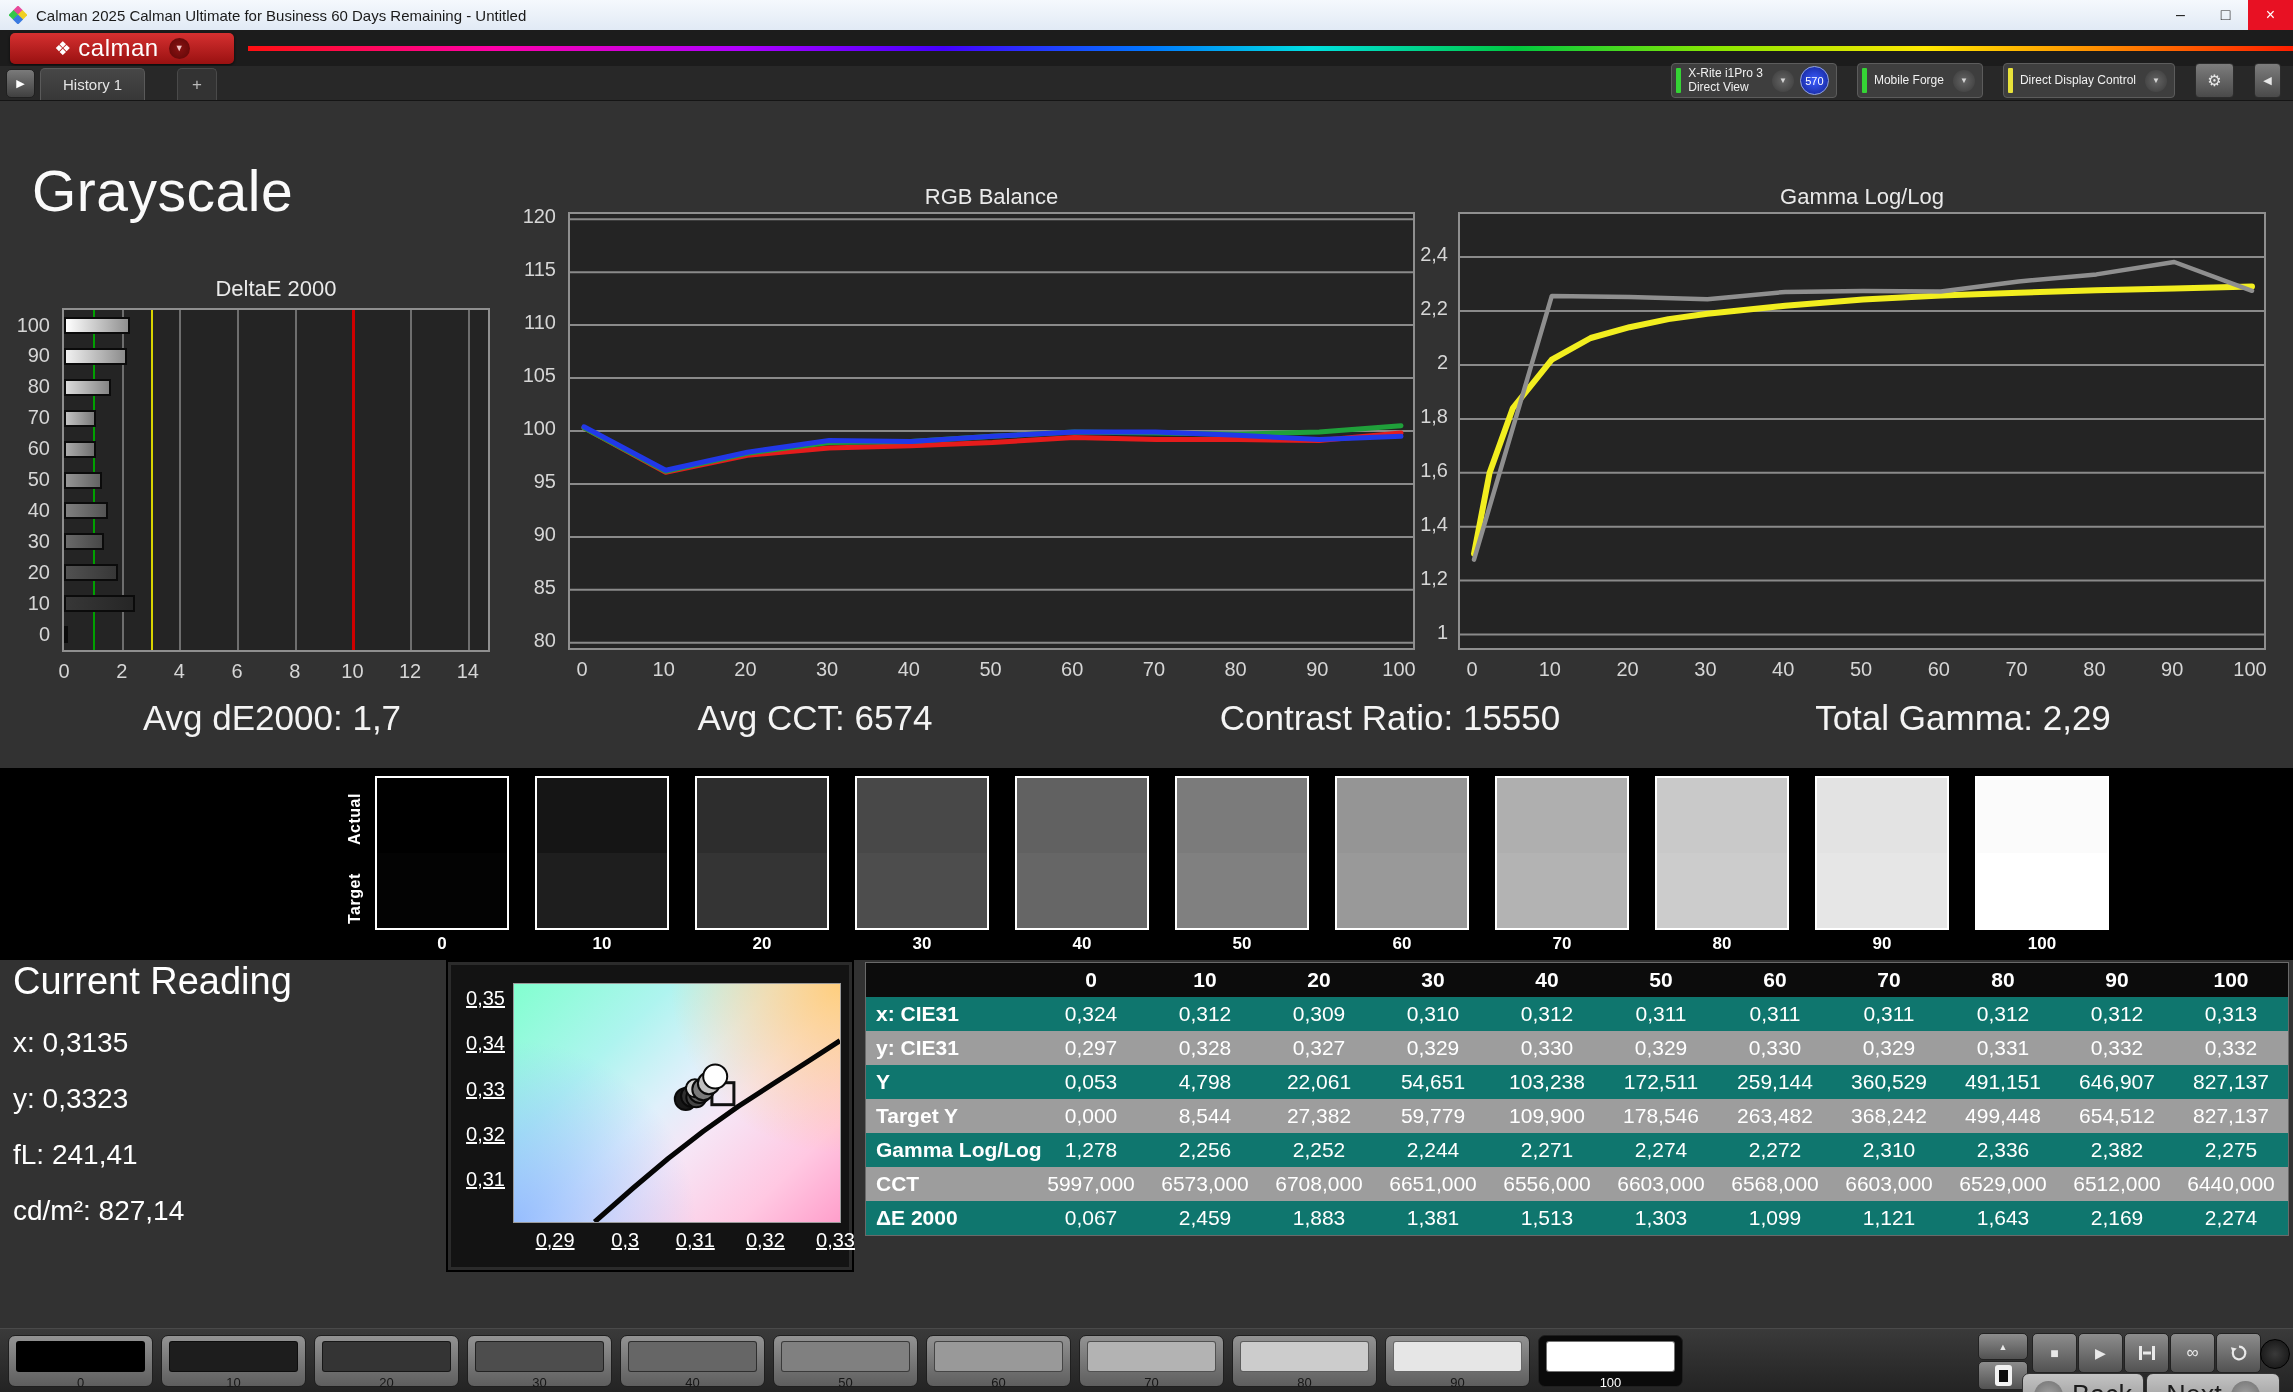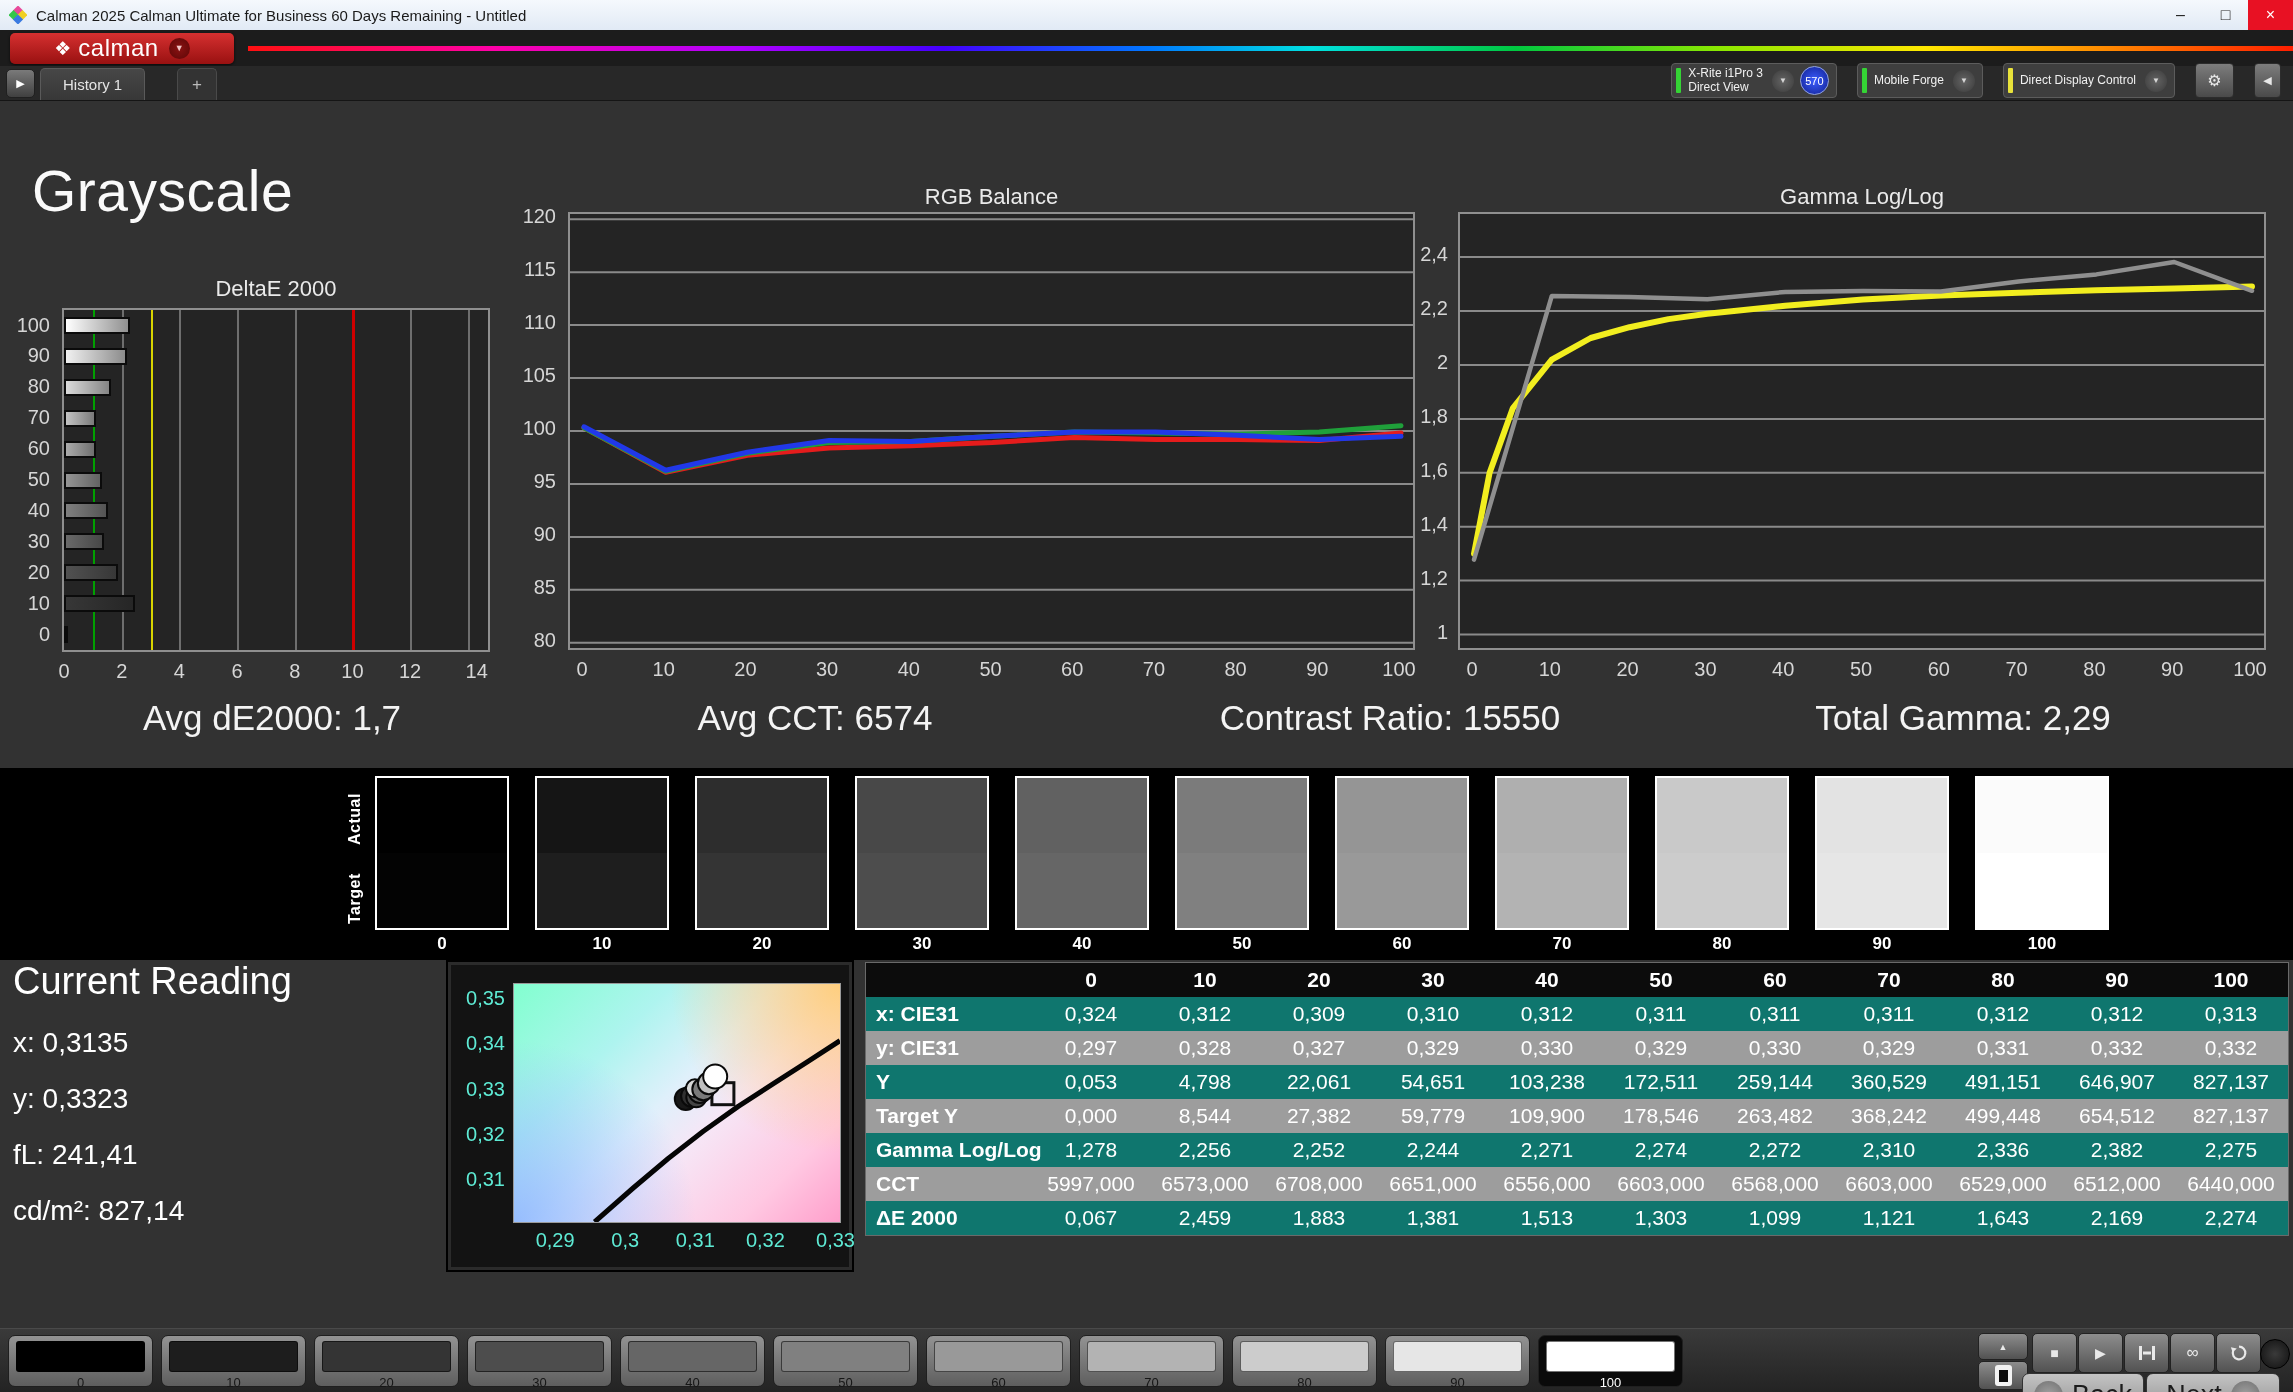--- a/index.html
+++ b/index.html
@@ -80,21 +80,21 @@
   .cr-title{font-size:38px;margin-bottom:24px;}
   .cr-line{font-size:28px;margin-bottom:24px;}
   .cie-panel{position:absolute;left:448px;top:962px;width:404px;height:308px;
     background:#131313;border:3px solid #2b2b2b;box-sizing:border-box;
     box-shadow:0 0 0 2px #000;}
   .cie-plot{position:absolute;left:62px;top:18px;width:328px;height:240px;
     border:1px solid #9a9a9a;box-sizing:border-box;
     background:radial-gradient(circle at 100% 0%,rgba(255,205,120,.95),rgba(255,205,120,0) 42%),
       radial-gradient(circle at 0% 100%,rgba(140,180,255,.85),rgba(140,180,255,0) 45%),
       linear-gradient(135deg,#82ffcf 0%,#aef4ef 28%,#dff0fb 47%,#f6e6f6 60%,#ffc8e2 82%,#ff9fcb 100%);}
-  .cie-tick{position:absolute;color:#5eead4;font-size:20px;}
+  .cie-tick{position:absolute;color:#ffffff;font-size:20px;text-decoration:underline;}
   
   .data-table{position:absolute;left:865px;top:962px;width:1424px;border:1px solid #6a6a6a;
     box-sizing:border-box;}
   .t-row{display:flex;height:34px;align-items:center;}
   .t-head{background:#0c0c0c;}
   .t-dark{background:#0f766e;}
   .t-light{background:#9d9d9d;}
   .t-label{width:168px;padding-left:10px;box-sizing:border-box;color:#fff;
     font-weight:bold;font-size:21px;white-space:nowrap;}
   .t-cell{flex:1;text-align:center;color:#fff;font-size:21px;}
@@ -231,21 +231,21 @@
     <div class="axis-label" style="left: 0px; width: 50px; text-align: right; top: 314.5px;">0</div>
   </div>
 <div id="deltae-xlab" style="position:absolute;left:62px;top:660px;width:428px;height:26px;">
     <div class="axis-label" style="left: -18px; width: 40px; text-align: center; top: 0px;">0</div>
     <div class="axis-label" style="left: 39.7px; width: 40px; text-align: center; top: 0px;">2</div>
     <div class="axis-label" style="left: 97.4px; width: 40px; text-align: center; top: 0px;">4</div>
     <div class="axis-label" style="left: 155.1px; width: 40px; text-align: center; top: 0px;">6</div>
     <div class="axis-label" style="left: 212.7px; width: 40px; text-align: center; top: 0px;">8</div>
     <div class="axis-label" style="left: 270.4px; width: 40px; text-align: center; top: 0px;">10</div>
     <div class="axis-label" style="left: 328.1px; width: 40px; text-align: center; top: 0px;">12</div>
-    <div class="axis-label" style="left: 385.8px; width: 40px; text-align: right; top: 0px;">14</div>
+    <div class="axis-label" style="left: 385.8px; width: 40px; text-align: center; top: 0px;">14</div>
   </div>
 
 <div class="chart-title" style="left:568px;top:184px;width:847px;">RGB Balance</div>
 <div class="plot" id="rgb-plot" style="left:568px;top:212px;width:847px;height:438px;">
     <svg width="843" height="434" style="position:absolute;left:0;top:0">
       <line x1="0" y1="5.3" x2="843" y2="5.3" stroke="#8a8a8a" stroke-width="2"></line>
       <line x1="0" y1="58.2" x2="843" y2="58.2" stroke="#8a8a8a" stroke-width="2"></line>
       <line x1="0" y1="111.1" x2="843" y2="111.1" stroke="#8a8a8a" stroke-width="2"></line>
       <line x1="0" y1="164.1" x2="843" y2="164.1" stroke="#8a8a8a" stroke-width="2"></line>
       <line x1="0" y1="217.0" x2="843" y2="217.0" stroke="#8a8a8a" stroke-width="2"></line>

